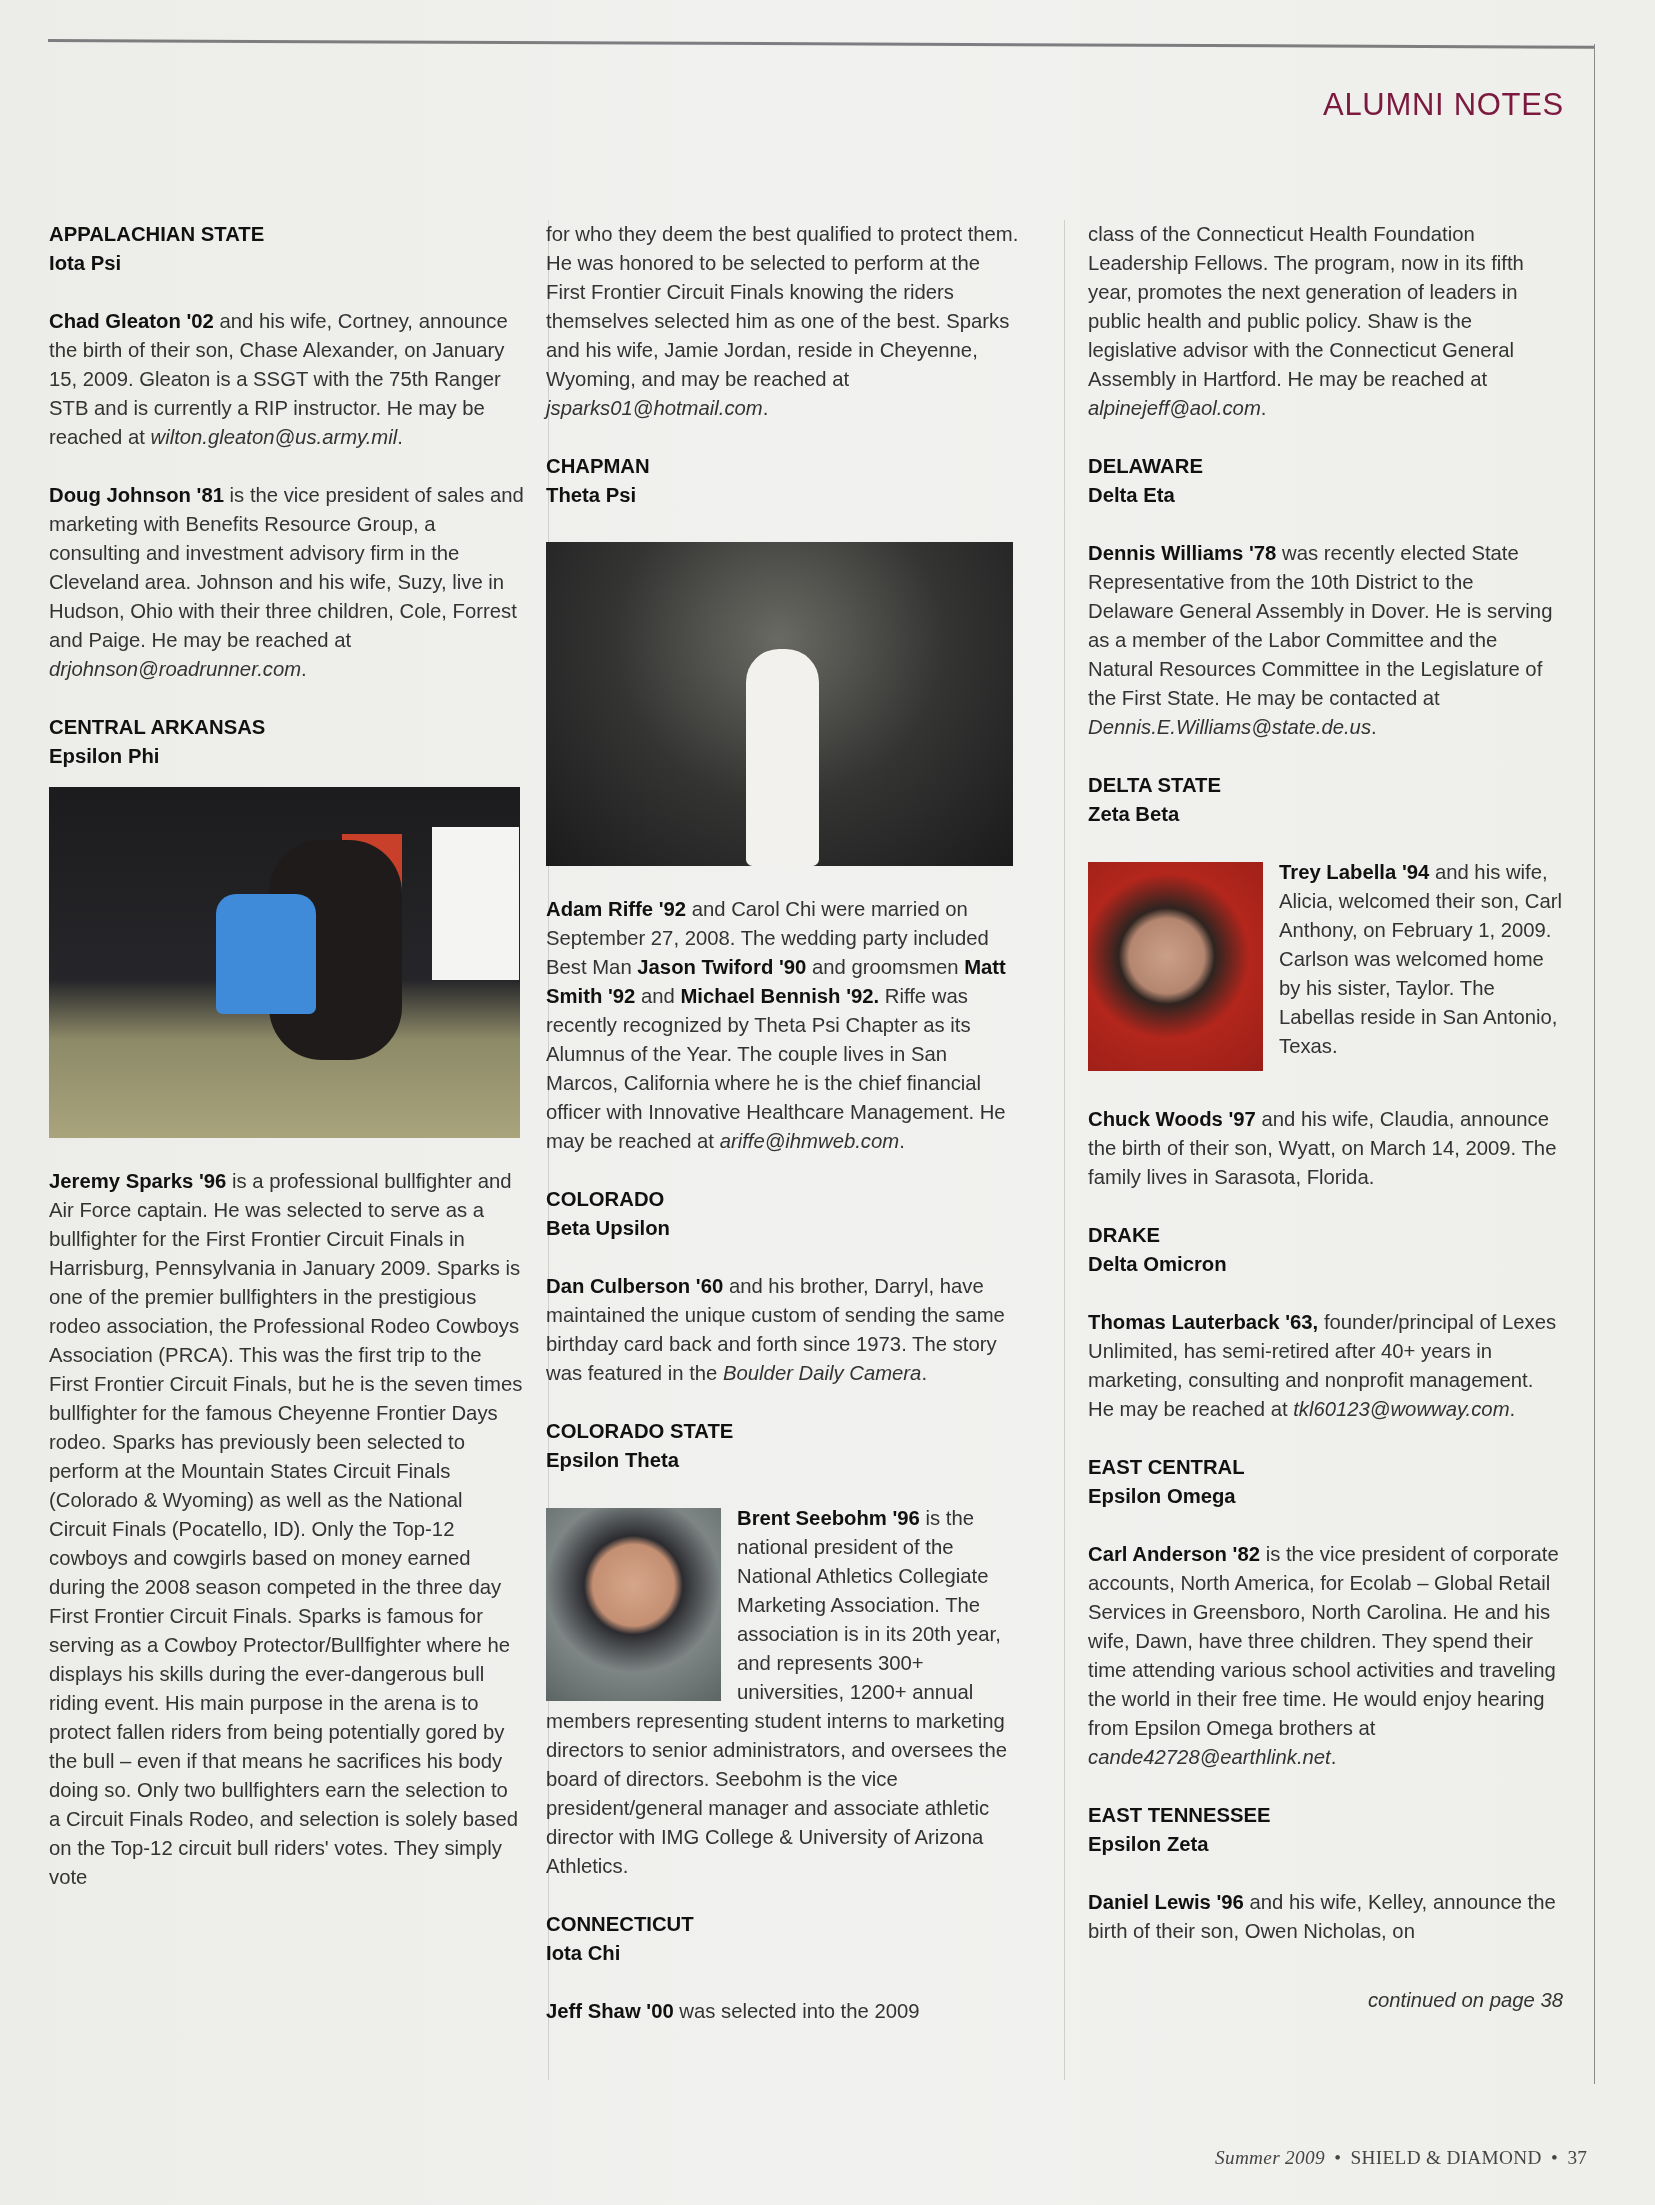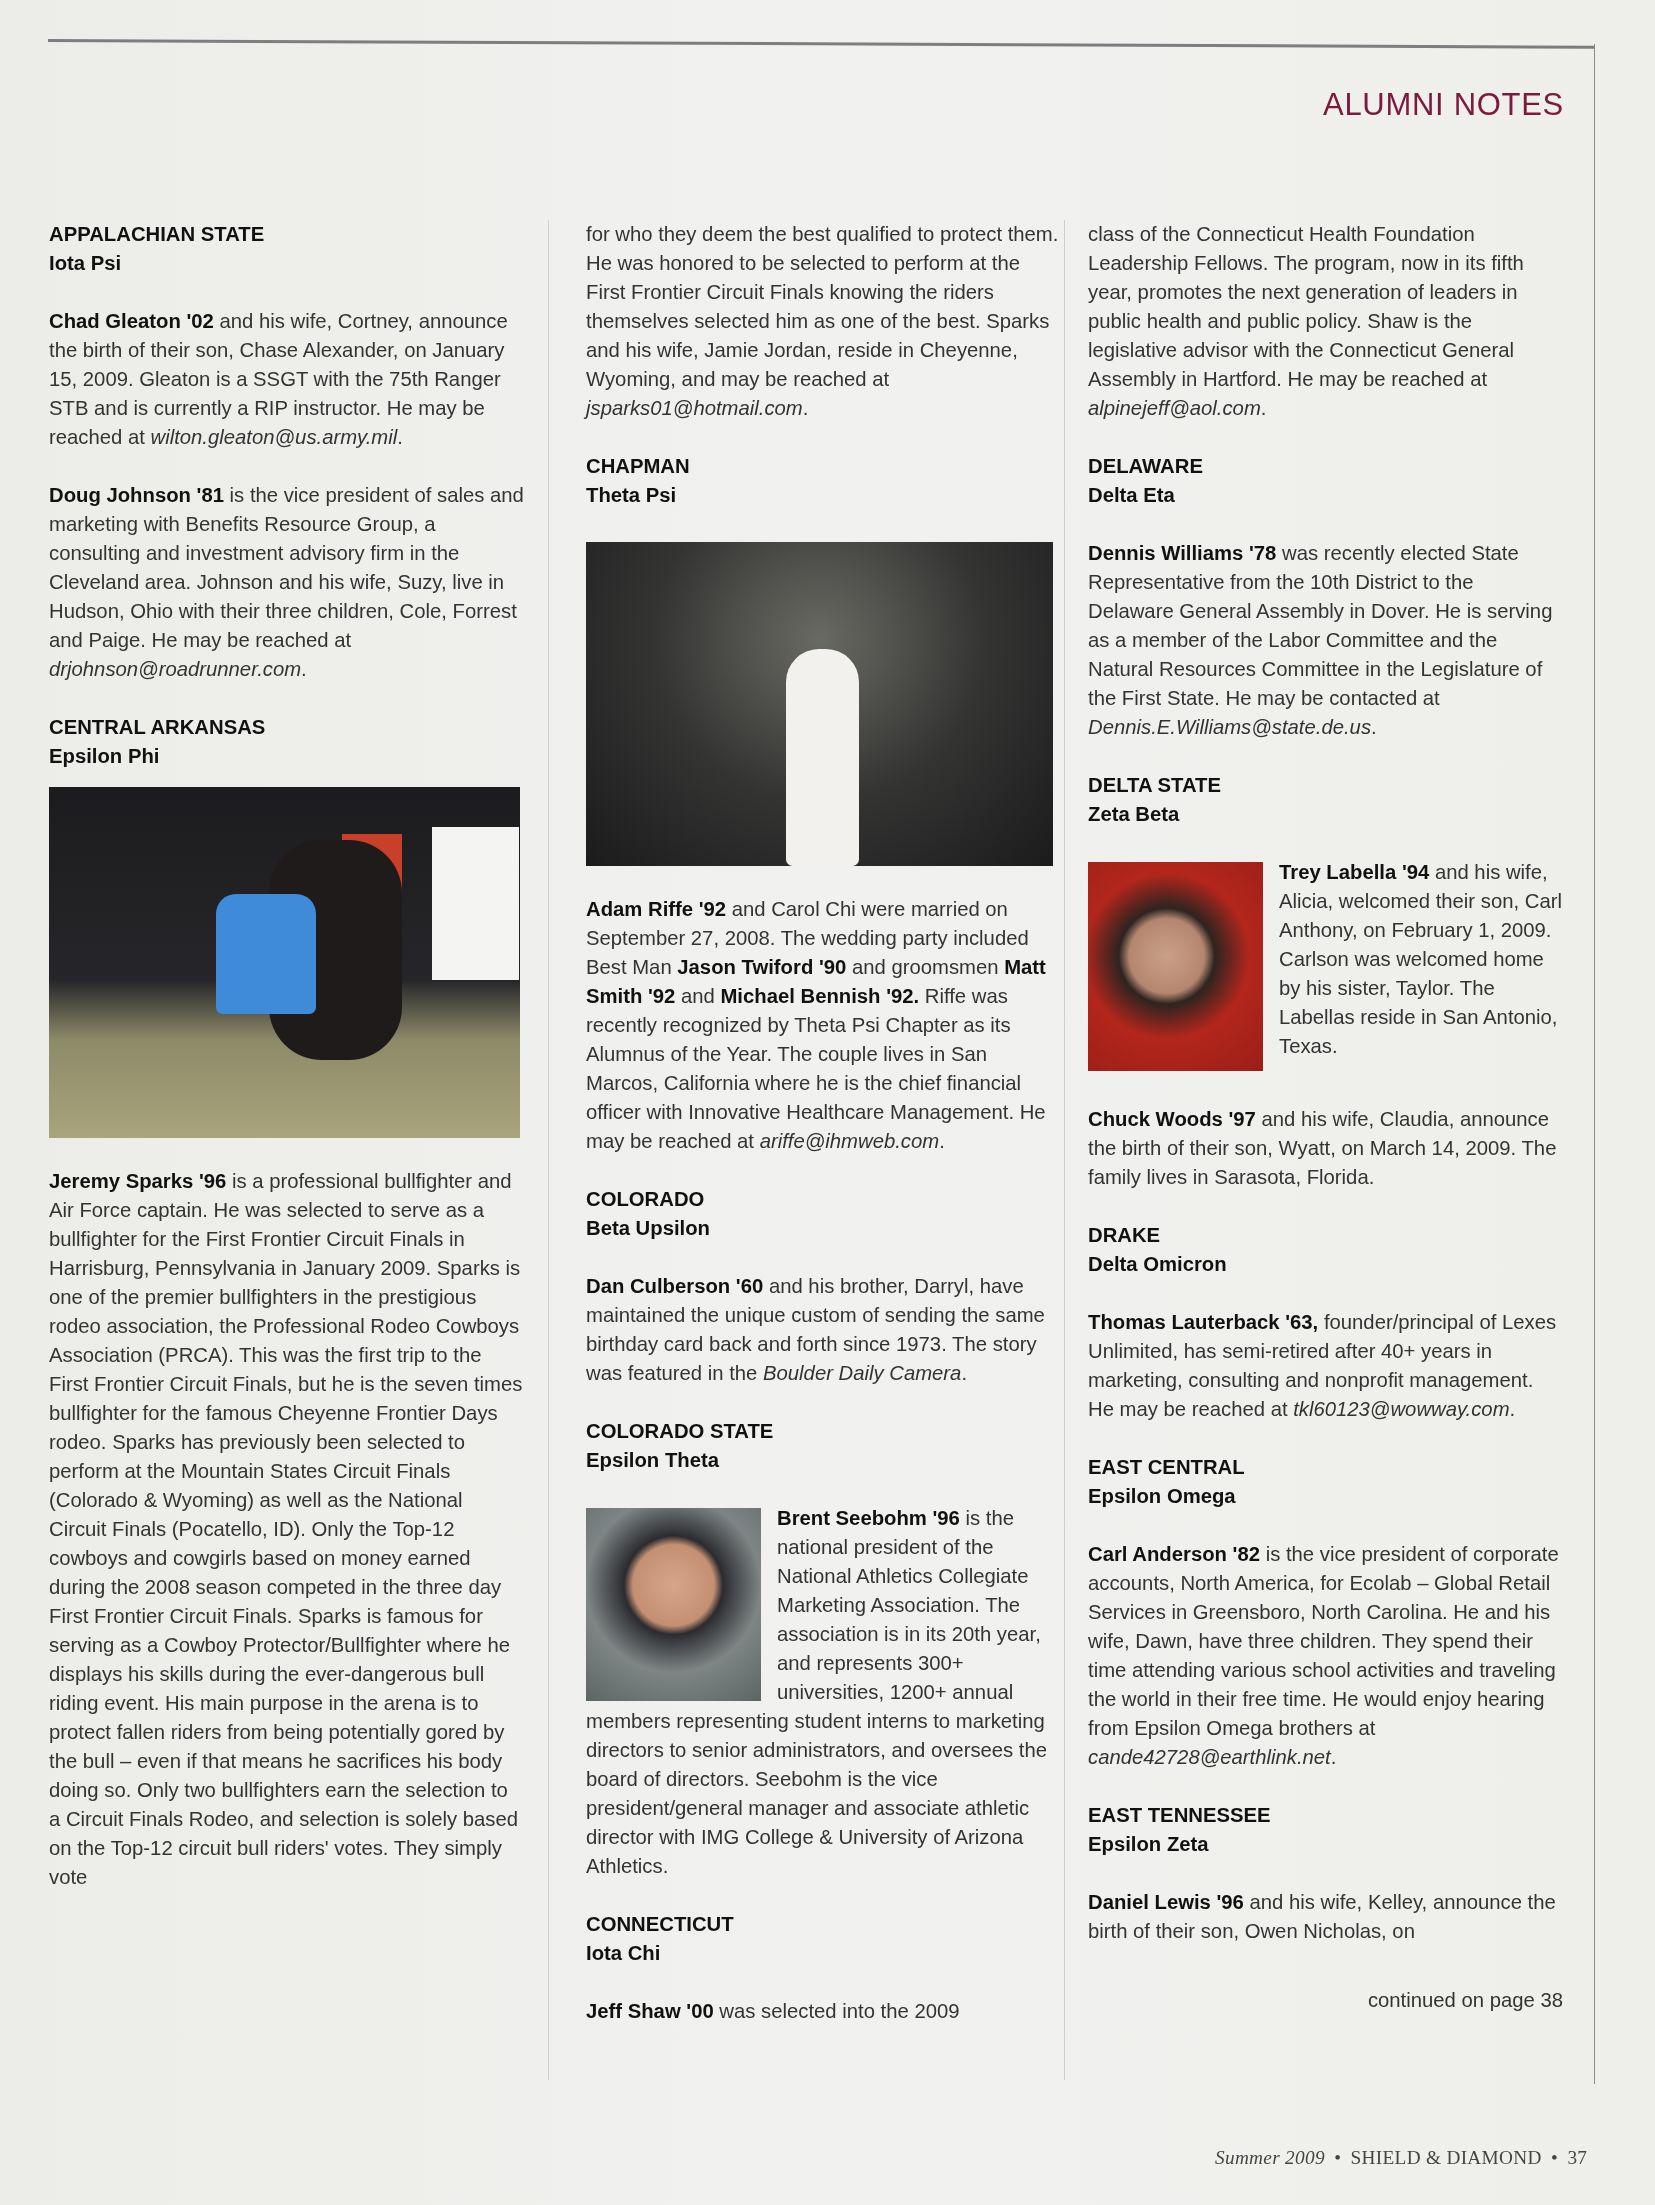--- a/index.html
+++ b/index.html
@@ -4,35 +4,35 @@
 <style>
   * { box-sizing: border-box; margin: 0; padding: 0; }
   html, body { width: 1656px; height: 2205px; background: #efefed; overflow: hidden; }
   body { position: relative; font-family: "DejaVu Sans", "Liberation Sans", sans-serif; color: #2a2a2a; }
   .page { position: absolute; left: 0; top: 0; width: 1656px; height: 2205px; background: linear-gradient(90deg,#ecece9 0%,#f1f1ef 50%,#eeeeeb 100%); }
   .top-rule { position: absolute; left: 48px; top: 39px; width: 1547px; height: 2.7px; background: #7d7d80; transform: rotate(0.25deg); transform-origin: left; }
   .right-rule { position: absolute; left: 1594px; top: 44px; width: 1.3px; height: 2040px; background: #8a8a8a; }
   .section-title { position: absolute; left: 1323px; top: 87px; font-family: "Liberation Sans", sans-serif; font-size: 31px; color: #7b1a3e; letter-spacing: 0.7px; }
   .col { position: absolute; top: 220px; width: 475px; font-size: 20.3px; line-height: 29px; color: #333; font-family: "Liberation Sans", sans-serif; }
   .col1 { left: 49px; }
-  .col2 { left: 586px; }
+  .col2 { left: 546px; }
   .col3 { left: 1088px; }
   .col-divider { position: absolute; top: 220px; width: 1.3px; height: 1860px; background: #cfcfcc; }
   .chapter { margin-bottom: 29px; }
   .chapter .school, .chapter .chap { font-weight: bold; color: #111; display: block; }
   .note { margin-bottom: 29px; }
   .note b { color: #111; }
   .note i { font-style: italic; }
   .photo { display: block; position: relative; overflow: hidden; }
   .photo-rodeo { width: 471px; height: 351px; margin: 0 0 29px 0; background: linear-gradient(180deg,#1c1c1e 0%,#26262a 55%,#8d8a68 72%,#a9a47c 100%); }
   .photo-wedding { width: 467px; height: 324px; margin: 0 0 29px 0; background: radial-gradient(ellipse at 50% 30%,#6a6a64 0%,#343433 50%,#1b1b1c 100%); }
   .photo-headshot-seebohm { float: left; width: 175px; height: 193px; margin: 4px 16px 5.3px 0; background: radial-gradient(circle at 50% 40%,#d6a68a 0%,#c48f73 28%,#2c2c30 34%,#7e8585 60%,#5d6464 100%); }
   .photo-headshot-labella { float: left; width: 175px; height: 209px; margin: 4px 16px 5.3px 0; background: radial-gradient(circle at 45% 45%,#caa088 0%,#b48670 25%,#2e2420 32%,#b3261c 55%,#9a1f17 100%); }
   .clear { clear: both; }
-  .continued { text-align: right; margin-top: 40px; }
+  .continued { text-align: right; font-style: italic; margin-top: 40px; }
   .footer { position: absolute; left: 1215px; top: 2147px; font-family: "Liberation Serif", serif; font-size: 19.3px; color: #444; letter-spacing: 0.3px; }
   .footer i { font-style: italic; }
   .footer .sep { margin: 0 9.3px; }
   
   .rider { position: absolute; left: 167px; top: 107px; width: 100px; height: 120px; background: #3f8bd9; border-radius: 20px 20px 6.7px 6.7px; }
   .bull { position: absolute; left: 220px; top: 53px; width: 133px; height: 220px; background: #1f1b1a; border-radius: 53px; }
   .banner { position: absolute; left: 383px; top: 40px; width: 87px; height: 153px; background: #f4f4f2; }
   .banner-red { position: absolute; left: 293px; top: 47px; width: 60px; height: 173px; background: #c8402a; }
   .dress { position: absolute; left: 200px; top: 107px; width: 73px; height: 217px; background: #f2f1ee; border-radius: 33px 33px 6.7px 6.7px; }
 </style>

